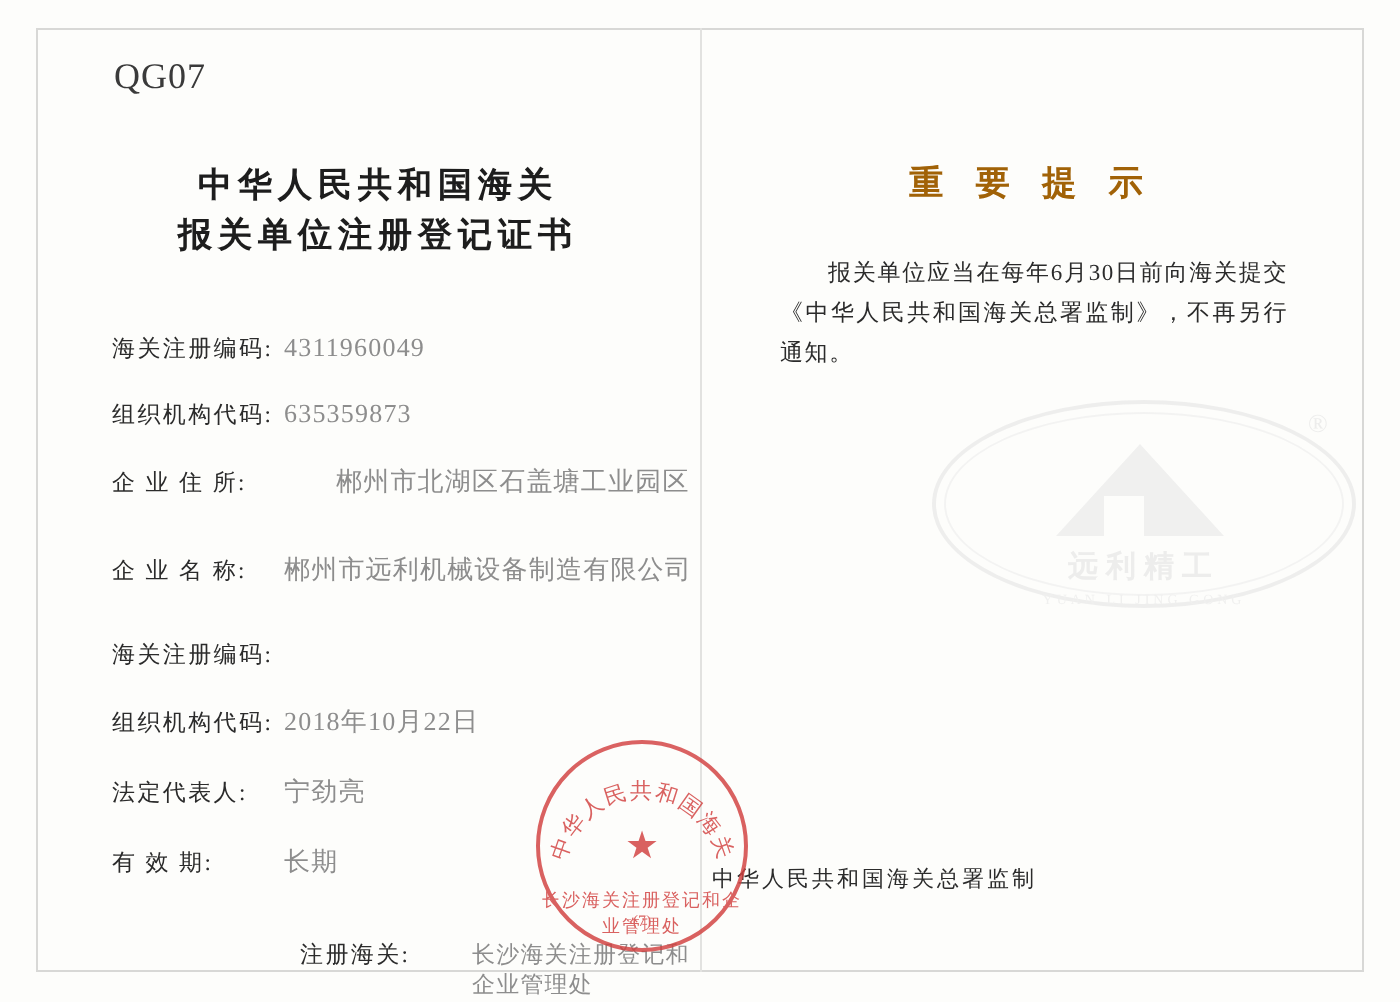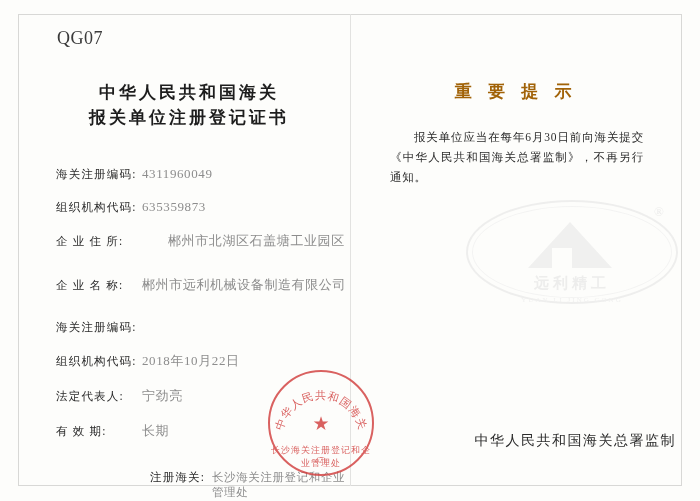--- a/index.html
+++ b/index.html
@@ -101,20 +101,21 @@
   }
   .bottom-fields {
     margin-top: 30px;
     padding-left: 120px;
   }
   .bottom-row {
     display: flex;
     align-items: baseline;
     margin-bottom: 14px;
     font-size: 11.5px;
+    gap: 24px;
   }
   .bottom-label {
     width: 62px;
     flex: 0 0 62px;
     letter-spacing: 1.2px;
   }
   .bottom-value {
     color: #8d8d8d;
     letter-spacing: 0.6px;
     filter: blur(0.25px);
@@ -147,22 +148,22 @@
   }
   .notice-body .indent-first {
     text-indent: 24px;
     display: block;
   }
   .issuer {
     position: absolute;
     left: 0;
     top: 372px;
     width: 320px;
-    text-align: right;
-    font-size: 14px;
+    text-align: left;
+    font-size: 11px;
     letter-spacing: 1.5px;
     color: #2b2b2b;
   }
 
   
   .watermark {
     position: absolute;
     left: 466px;
     top: 192px;
     width: 214px;

